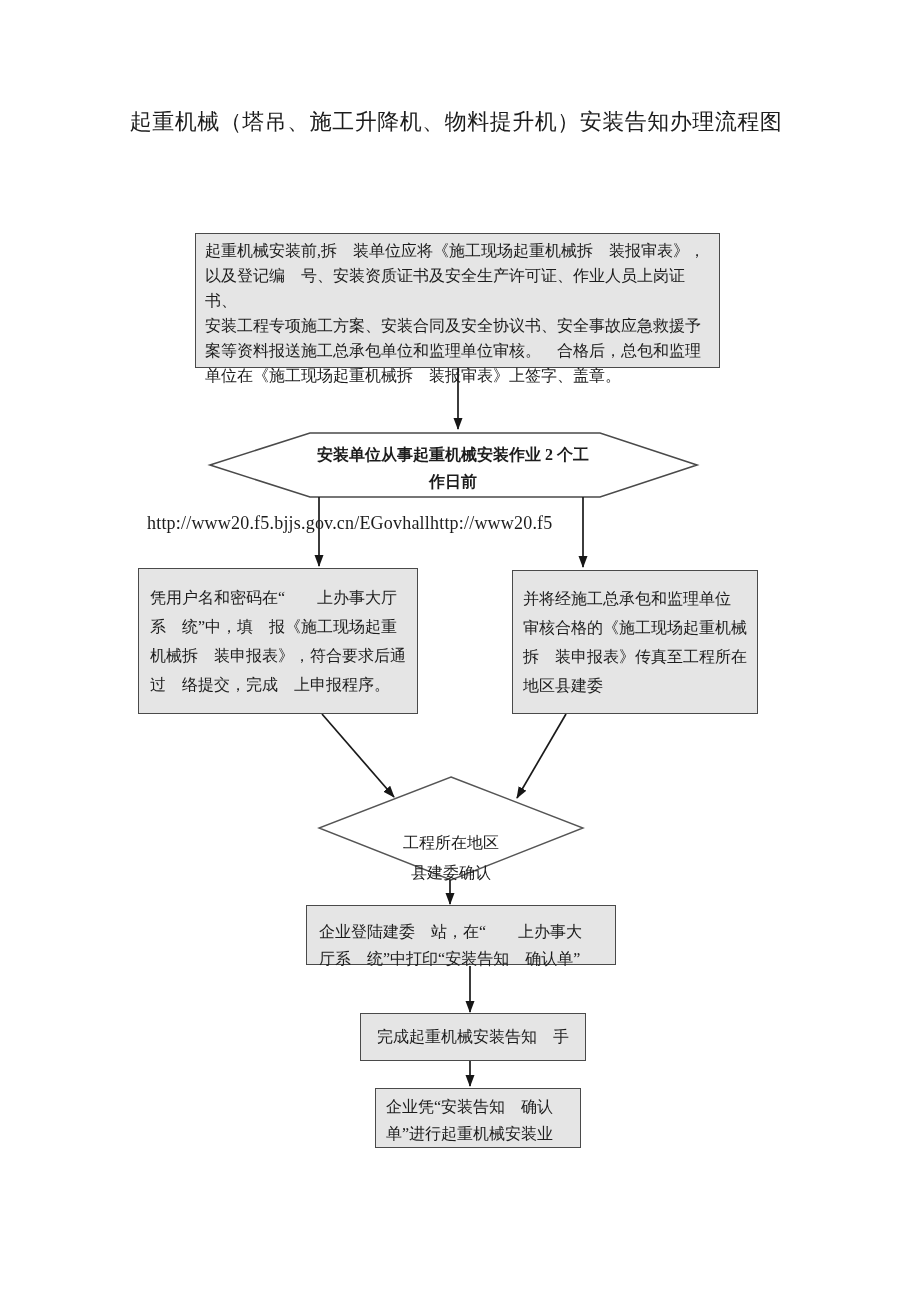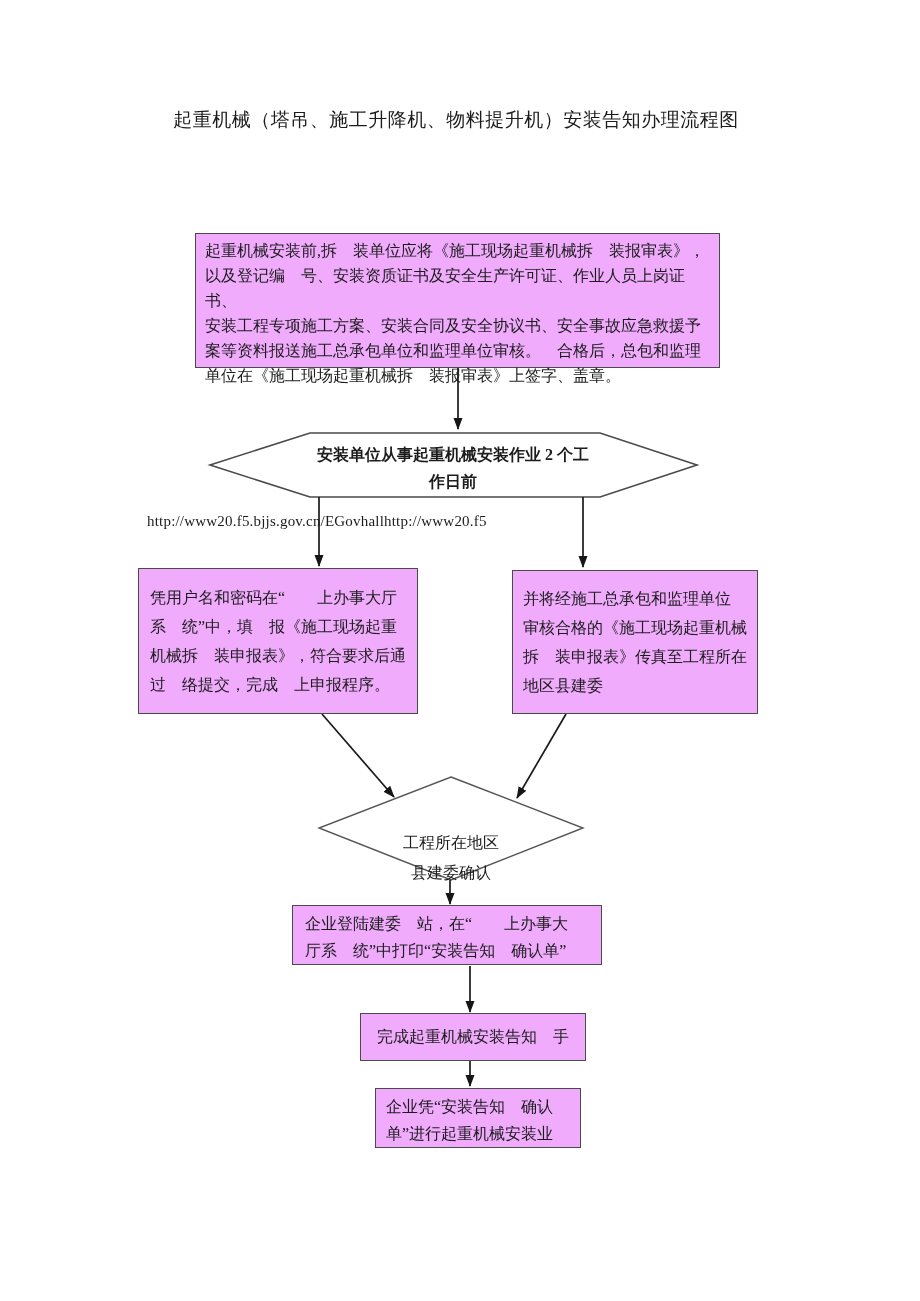--- a/index.html
+++ b/index.html
@@ -5,48 +5,48 @@
   html,body{margin:0;padding:0;background:#fff;}
   .page{
     position:relative;width:920px;height:1301px;background:#ffffff;
     font-family:"Liberation Serif","DejaVu Serif",serif;color:#1c1c1c;
     overflow:hidden;
   }
   svg.overlay{position:absolute;left:0;top:0;z-index:1;}
   .txt{position:absolute;z-index:2;}
   .title{
     left:0;top:107px;width:912px;text-align:center;
-    font-size:19px;letter-spacing:0.5px;white-space:nowrap;
+    font-size:22px;letter-spacing:0.5px;white-space:nowrap;
   }
   .flowbox{
-    position:absolute;z-index:2;border:1.5px solid #4a4a4a;background:#f0abfc;
+    position:absolute;z-index:2;border:1.5px solid #4a4a4a;background:#e5e5e5;
     box-sizing:border-box;font-size:16px;
   }
   .flowbox .line-wrap{width:100%;}
   .box-prepare{left:195px;top:233px;width:525px;height:135px;padding:4px 9px;line-height:25px;}
   .box-online{left:138px;top:568px;width:280px;height:146px;padding:12px 11px;
     display:flex;flex-direction:column;justify-content:center;line-height:29px;}
   .box-fax{left:512px;top:570px;width:246px;height:144px;padding:8px 10px;
     display:flex;flex-direction:column;justify-content:center;line-height:29px;}
-  .box-print{left:292px;top:905px;width:310px;height:60px;padding:0 12px;
-    display:flex;flex-direction:column;justify-content:flex-end;line-height:27px;}
+  .box-print{left:306px;top:905px;width:310px;height:60px;padding:12px 12px;
+    display:flex;flex-direction:column;justify-content:flex-start;line-height:27px;}
   .box-complete{left:360px;top:1013px;width:226px;height:48px;padding:16px 6px;
     display:flex;flex-direction:column;justify-content:center;text-align:center;line-height:22px;}
   .box-proceed{left:375px;top:1088px;width:206px;height:60px;padding:0 10px;
     display:flex;flex-direction:column;justify-content:flex-end;line-height:27px;}
   .hex-label{
     left:263px;top:441px;width:380px;height:54px;text-align:center;
     font-size:16px;line-height:27px;font-weight:bold;
   }
   .diamond-label{
     left:341px;top:800px;width:220px;height:60px;text-align:center;
     font-size:16px;line-height:30px;margin-top:28px;
   }
   .url-label{
-    left:147px;top:513px;font-size:15px;letter-spacing:0.2px;white-space:nowrap;
+    left:147px;top:513px;font-size:18px;letter-spacing:0.2px;white-space:nowrap;
   }
 </style>
 </head>
 <body>
 
 <div class="page">
 
   <svg class="overlay" width="920" height="1301" viewBox="0 0 920 1301">
     <defs>
       <marker id="ah" markerUnits="userSpaceOnUse" markerWidth="14" markerHeight="11" refX="11" refY="4.5" orient="auto">

